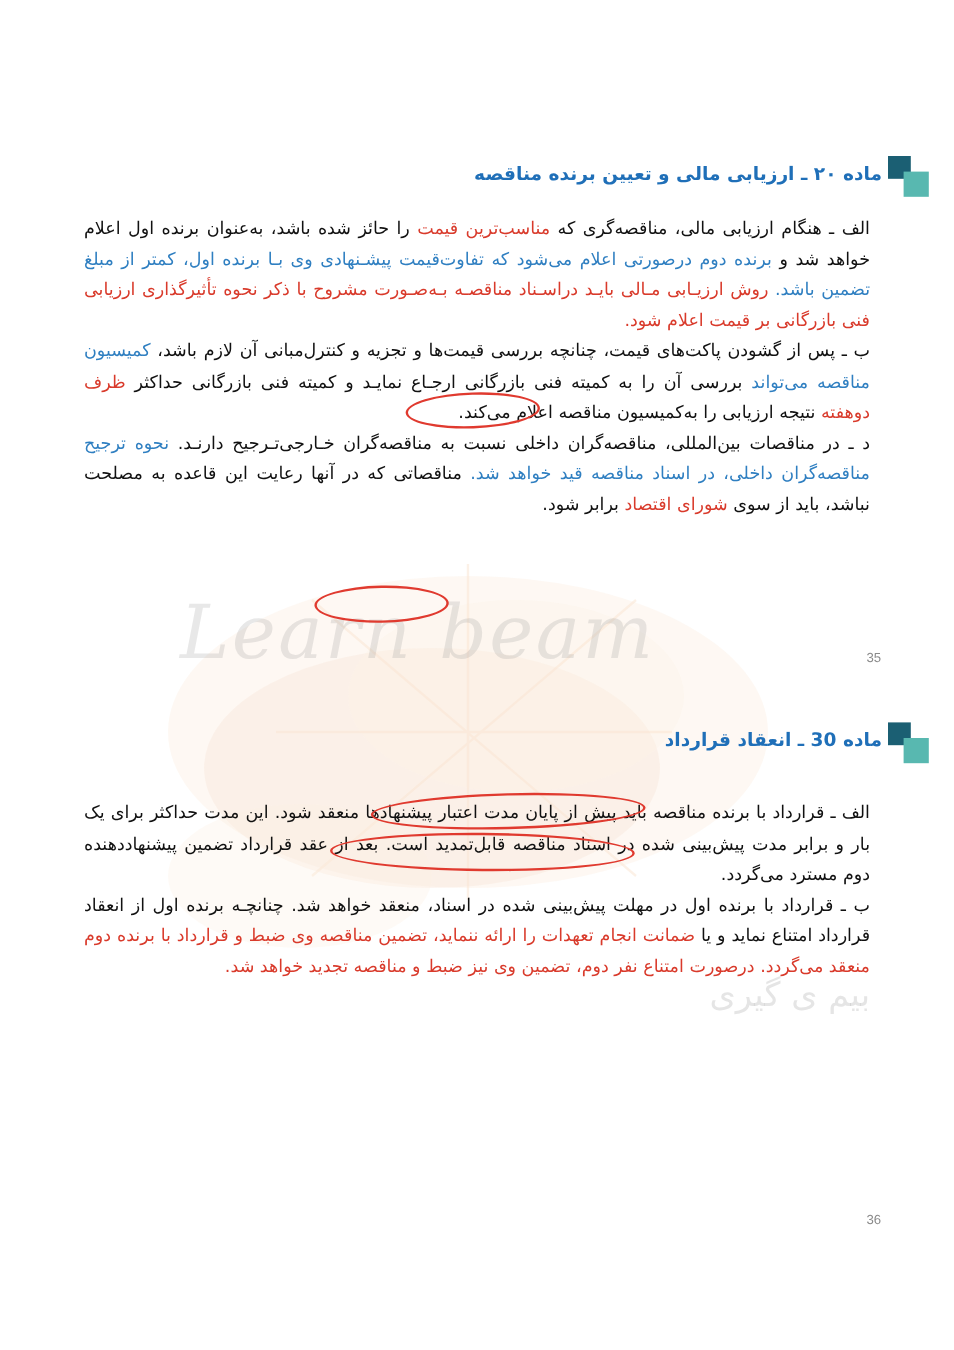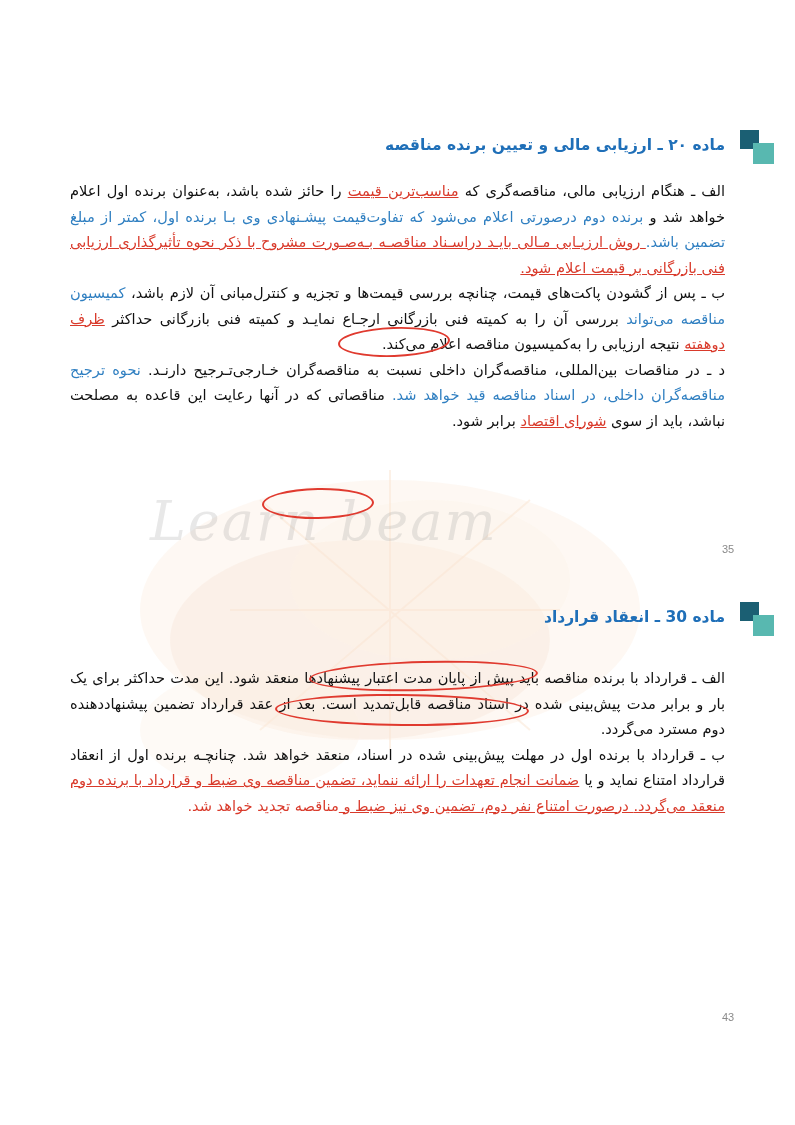--- a/index.html
+++ b/index.html
@@ -27,21 +27,21 @@
     position: absolute;
     pointer-events: none;
     user-select: none;
     font-family: "DejaVu Serif", "Liberation Serif", serif;
     color: rgba(150,150,150,0.22);
     white-space: nowrap;
   }
   .wm-top {
     left: 150px;
     top: 490px;
-    font-size: 54px;
+    font-size: 62px;
     font-style: italic;
     letter-spacing: 2px;
   }
   .wm-bottom {
     left: 105px;
     top: 810px;
     font-size: 56px;
     color: rgba(168,168,168,0.30);
     font-family: "DejaVu Sans", "Liberation Sans", sans-serif;
     letter-spacing: 1px;
@@ -79,21 +79,21 @@
   }
   .marker .sq-light {
     position: absolute;
     left: 13px; top: 13px;
     width: 21px; height: 21px;
     background: #58b8b0;
   }
 
   .section-title {
     position: absolute;
-    right: 70px;
+    right: 60px;
     font-size: 15.5px;
     font-weight: bold;
     color: #1f6fb8;
     direction: rtl;
     white-space: nowrap;
   }
 
   
   .body-block {
     position: absolute;
@@ -101,21 +101,21 @@
     width: 655px;
     direction: rtl;
     text-align: justify;
     font-size: 14.6px;
     line-height: 25.5px;
     color: #111111;
   }
   .body-block p { margin: 0; }
 
   .blue  { color: #2f7fc1; }
-  .red   { color: #d93a2b; text-decoration: underline; }
+  .red   { color: #d93a2b; }
   .redb  { color: #d93a2b; font-weight: normal; }
   .black { color: #111111; }
 
   
   .oval {
     position: absolute;
     border: 2px solid #e03a2f;
     border-radius: 50%;
     pointer-events: none;
   }
@@ -141,20 +141,21 @@
     <g stroke="#f0b27a" stroke-width="2" opacity="0.5">
       <line x1="280" y1="40" x2="280" y2="320"></line>
       <line x1="120" y1="180" x2="450" y2="180"></line>
       <line x1="150" y1="70" x2="420" y2="300"></line>
       <line x1="420" y1="70" x2="150" y2="300"></line>
     </g>
     <ellipse cx="140" cy="300" rx="110" ry="60" fill="#f5cfa8" opacity="0.30"></ellipse>
   </svg>
 
   <div class="wm wm-top">Learn beam</div>
+  <div class="wm-fa">بیم ی گیری</div>
 
   <div class="marker" style="left:740px; top:130px;">
     <span class="sq-dark"></span>
     <span class="sq-light"></span>
   </div>
 
   <div class="section-title" style="top:136px;">ماده ۲۰ ـ ارزیابی مالی و تعیین برنده مناقصه</div>
 
   <div class="body-block" style="top:178px;">
     <p>
@@ -185,15 +186,15 @@
       <span class="black">الف ـ قرارداد با برنده مناقصه </span><span class="black">باید پیش از پایان مدت اعتبار پیشنهادها</span><span class="black"> منعقد شود. این مدت حداکثر برای </span><span class="black">یک بار</span><span class="black"> و برابر مدت </span><span class="black">پیش‌بینی شده</span><span class="black"> در اسناد مناقصه قابل‌تمدید است. بعد از عقد قرارداد تضمین پیشنهاددهنده دوم مسترد می‌گردد.</span>
     </p>
     <p>
       <span class="black">ب ـ قرارداد با برنده اول در مهلت پیش‌بینی شده در اسناد، منعقد خواهد شد. چنانچـه برنده اول از انعقاد قرارداد امتناع نماید و یا </span><span class="red">ضمانت انجام تعهدات را ارائه ننماید، تضمین مناقصه وی ضبط و قرارداد با برنده دوم منعقد می‌گردد.</span><span class="red"> درصورت امتناع نفر دوم، تضمین وی نیز ضبط و </span><span class="redb">مناقصه تجدید خواهد شد.</span>
     </p>
   </div>
 
   <div class="oval" style="left:309px; top:661px; width:225px; height:26px; transform:rotate(-1.5deg);"></div>
   <div class="oval" style="left:275px; top:694px; width:250px; height:28px; transform:rotate(0.5deg);"></div>
 
-  <div class="page-num" style="left:722px; top:995px;">43</div>
+  <div class="page-num" style="left:722px; top:995px;">36</div>
 
 </div>
 
 </body></html>

